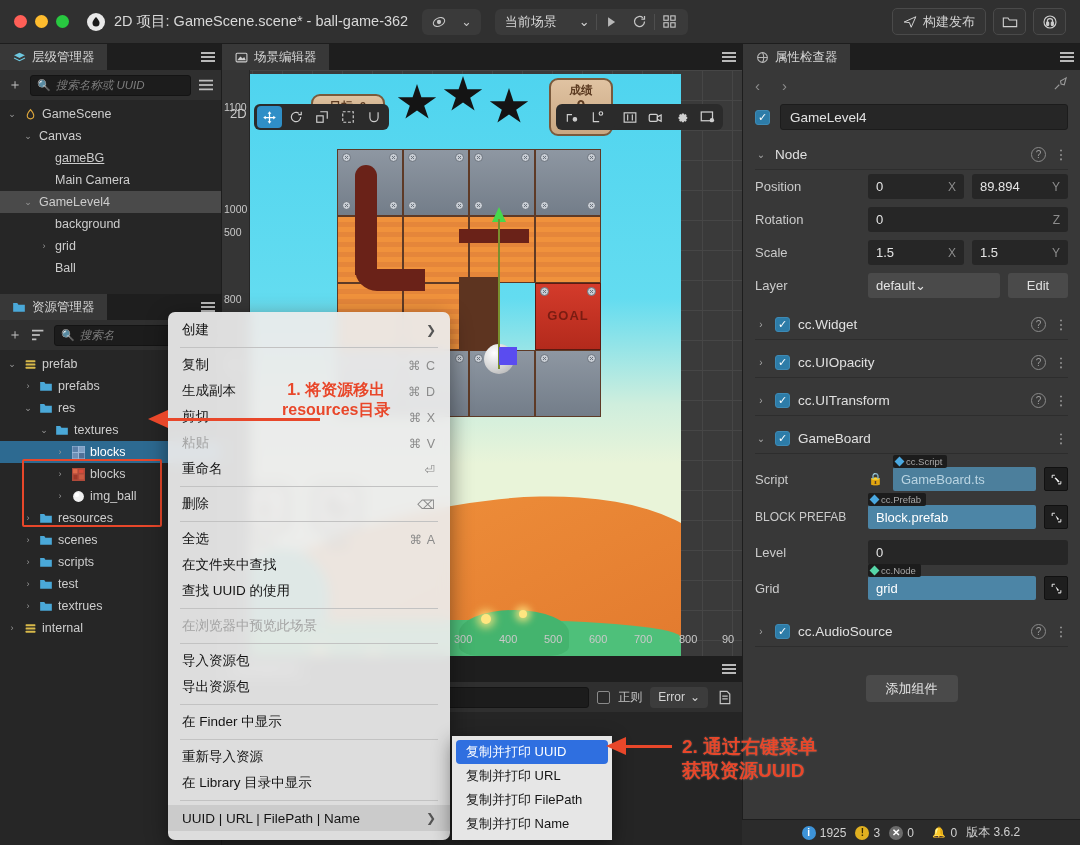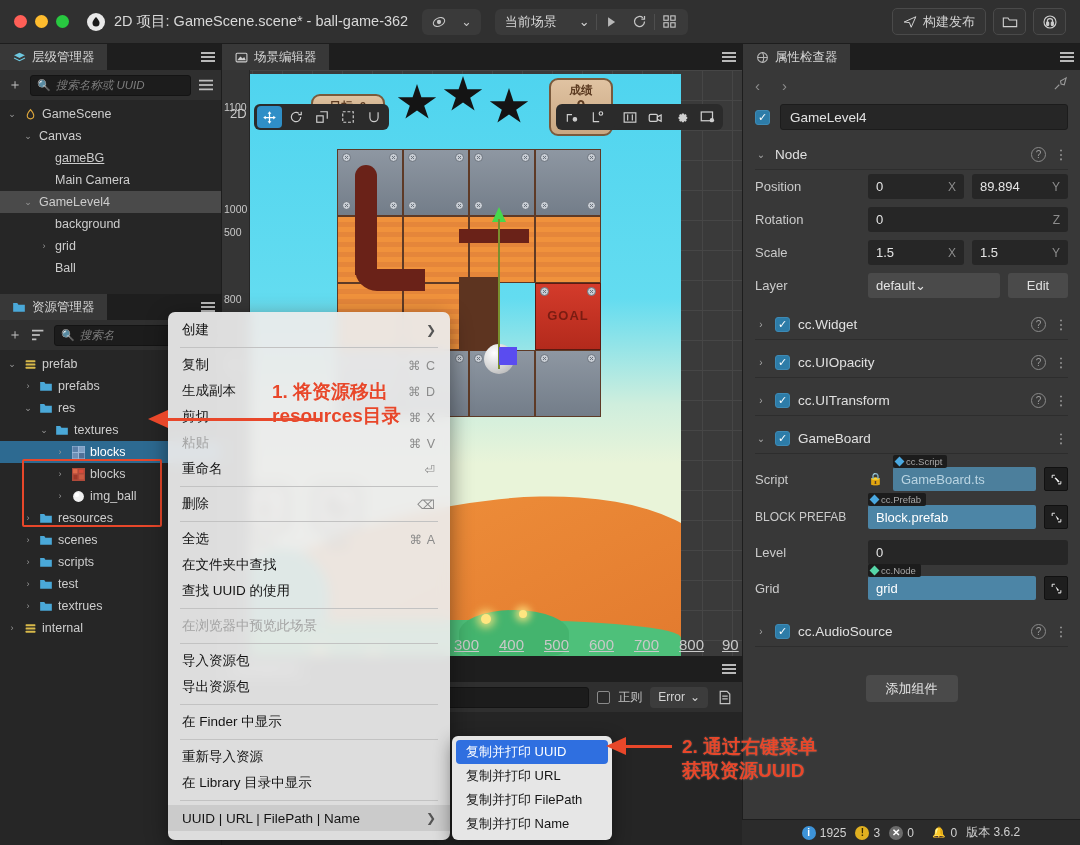--- a/index.html
+++ b/index.html
@@ -110,21 +110,21 @@
   }
   #scene-view{ flex:1;position:relative;overflow:hidden;background:#3a3a3a; }
   .ruler-v{
     position:absolute;left:0;top:0;width:28px;height:100%;background:#353535;
     border-right:1px solid #262626;z-index:5;
   }
   .ruler-v .rtick{ position:absolute;left:2px;color:#c9c9c9;font-size:10.5px; }
   .ruler-h{
     position:absolute;left:0;bottom:0;width:100%;height:18px;z-index:5;
   }
-  .ruler-h .rtick{ position:absolute;bottom:3px;color:#c9c9c9;font-size:15px;text-decoration:underline; }
+  .ruler-h .rtick{ position:absolute;bottom:11px;color:#c9c9c9;font-size:11px; }
   .gridbg{
     position:absolute;inset:0;
     background-image:linear-gradient(#464646 1px,transparent 1px),linear-gradient(90deg,#464646 1px,transparent 1px);
     background-size:30px 30px;
   }
   
   #game{
     position:absolute;left:7px;top:4px;width:452px;height:590px;overflow:hidden;
     background:linear-gradient(#4fd4ef 0%,#63dcf0 38%,#cfeedd 56%,#e9f4d9 66%,#e9f4d9 100%);
   }
@@ -268,21 +268,21 @@
   .mi .msc{ margin-left:auto;color:#8b8b8b;font-size:12.5px;letter-spacing:1px; }
   .mi .mch{ margin-left:auto;color:#555;font-size:12px; }
   .mi.dis{ color:#a4a4a4; }
   .mi.hl{ background:#2f6fe0;color:#fff; }
   .msep{ height:1px;background:#c2c2c2;margin:4px 12px; }
   .mi.selrow{ background:rgba(0,0,0,0.08); }
 
   
   #submenu{
     position:absolute;left:452px;top:736px;width:160px;z-index:65;
-    background:rgba(238,238,238,0.96);border-radius:6px;box-shadow:0 5px 18px rgba(0,0,0,.45);
+    background:rgba(238,238,238,0.96);border-radius:0;box-shadow:0 5px 18px rgba(0,0,0,.45);
     padding:4px 0;font-size:13px;color:#151515;
   }
   #submenu .mi{ height:24px;padding:0 10px;border-radius:4px;margin:0 4px; }
   #submenu .mi.hl{ background:#2f6fe0;color:#fff; }
 
   
   .anno-text{
     position:absolute;color:#e8472a;font-weight:bold;z-index:70;line-height:1.25;
     text-shadow:0 0 2px rgba(255,255,255,.25);
   }
@@ -1121,21 +1121,21 @@
     <div class="mi">
       <span>复制并打印 FilePath</span>
     </div>
     <div class="mi">
       <span>复制并打印 Name</span>
     </div>
   </div>
 
 <div class="anno-line" style="left:165px;top:418px;width:155px;"></div>
 <div class="anno-arrow" style="left:148px;top:410px;border-right:20px solid #e8472a;"></div>
-<div class="anno-text" style="left:272px;top:380px;font-size:19px;">
+<div class="anno-text" style="left:282px;top:380px;font-size:16px;text-align:center;">
   <div>1. 将资源移出</div>
   <div>resources目录</div>
 </div>
 
 <div class="anno-line" style="left:626px;top:745px;width:46px;"></div>
 <div class="anno-arrow" style="left:606px;top:737px;border-right:20px solid #e8472a;"></div>
 <div class="anno-text" style="left:682px;top:735px;font-size:19px;">
   <div>2. 通过右键菜单</div>
   <div>获取资源UUID</div>
 </div>

